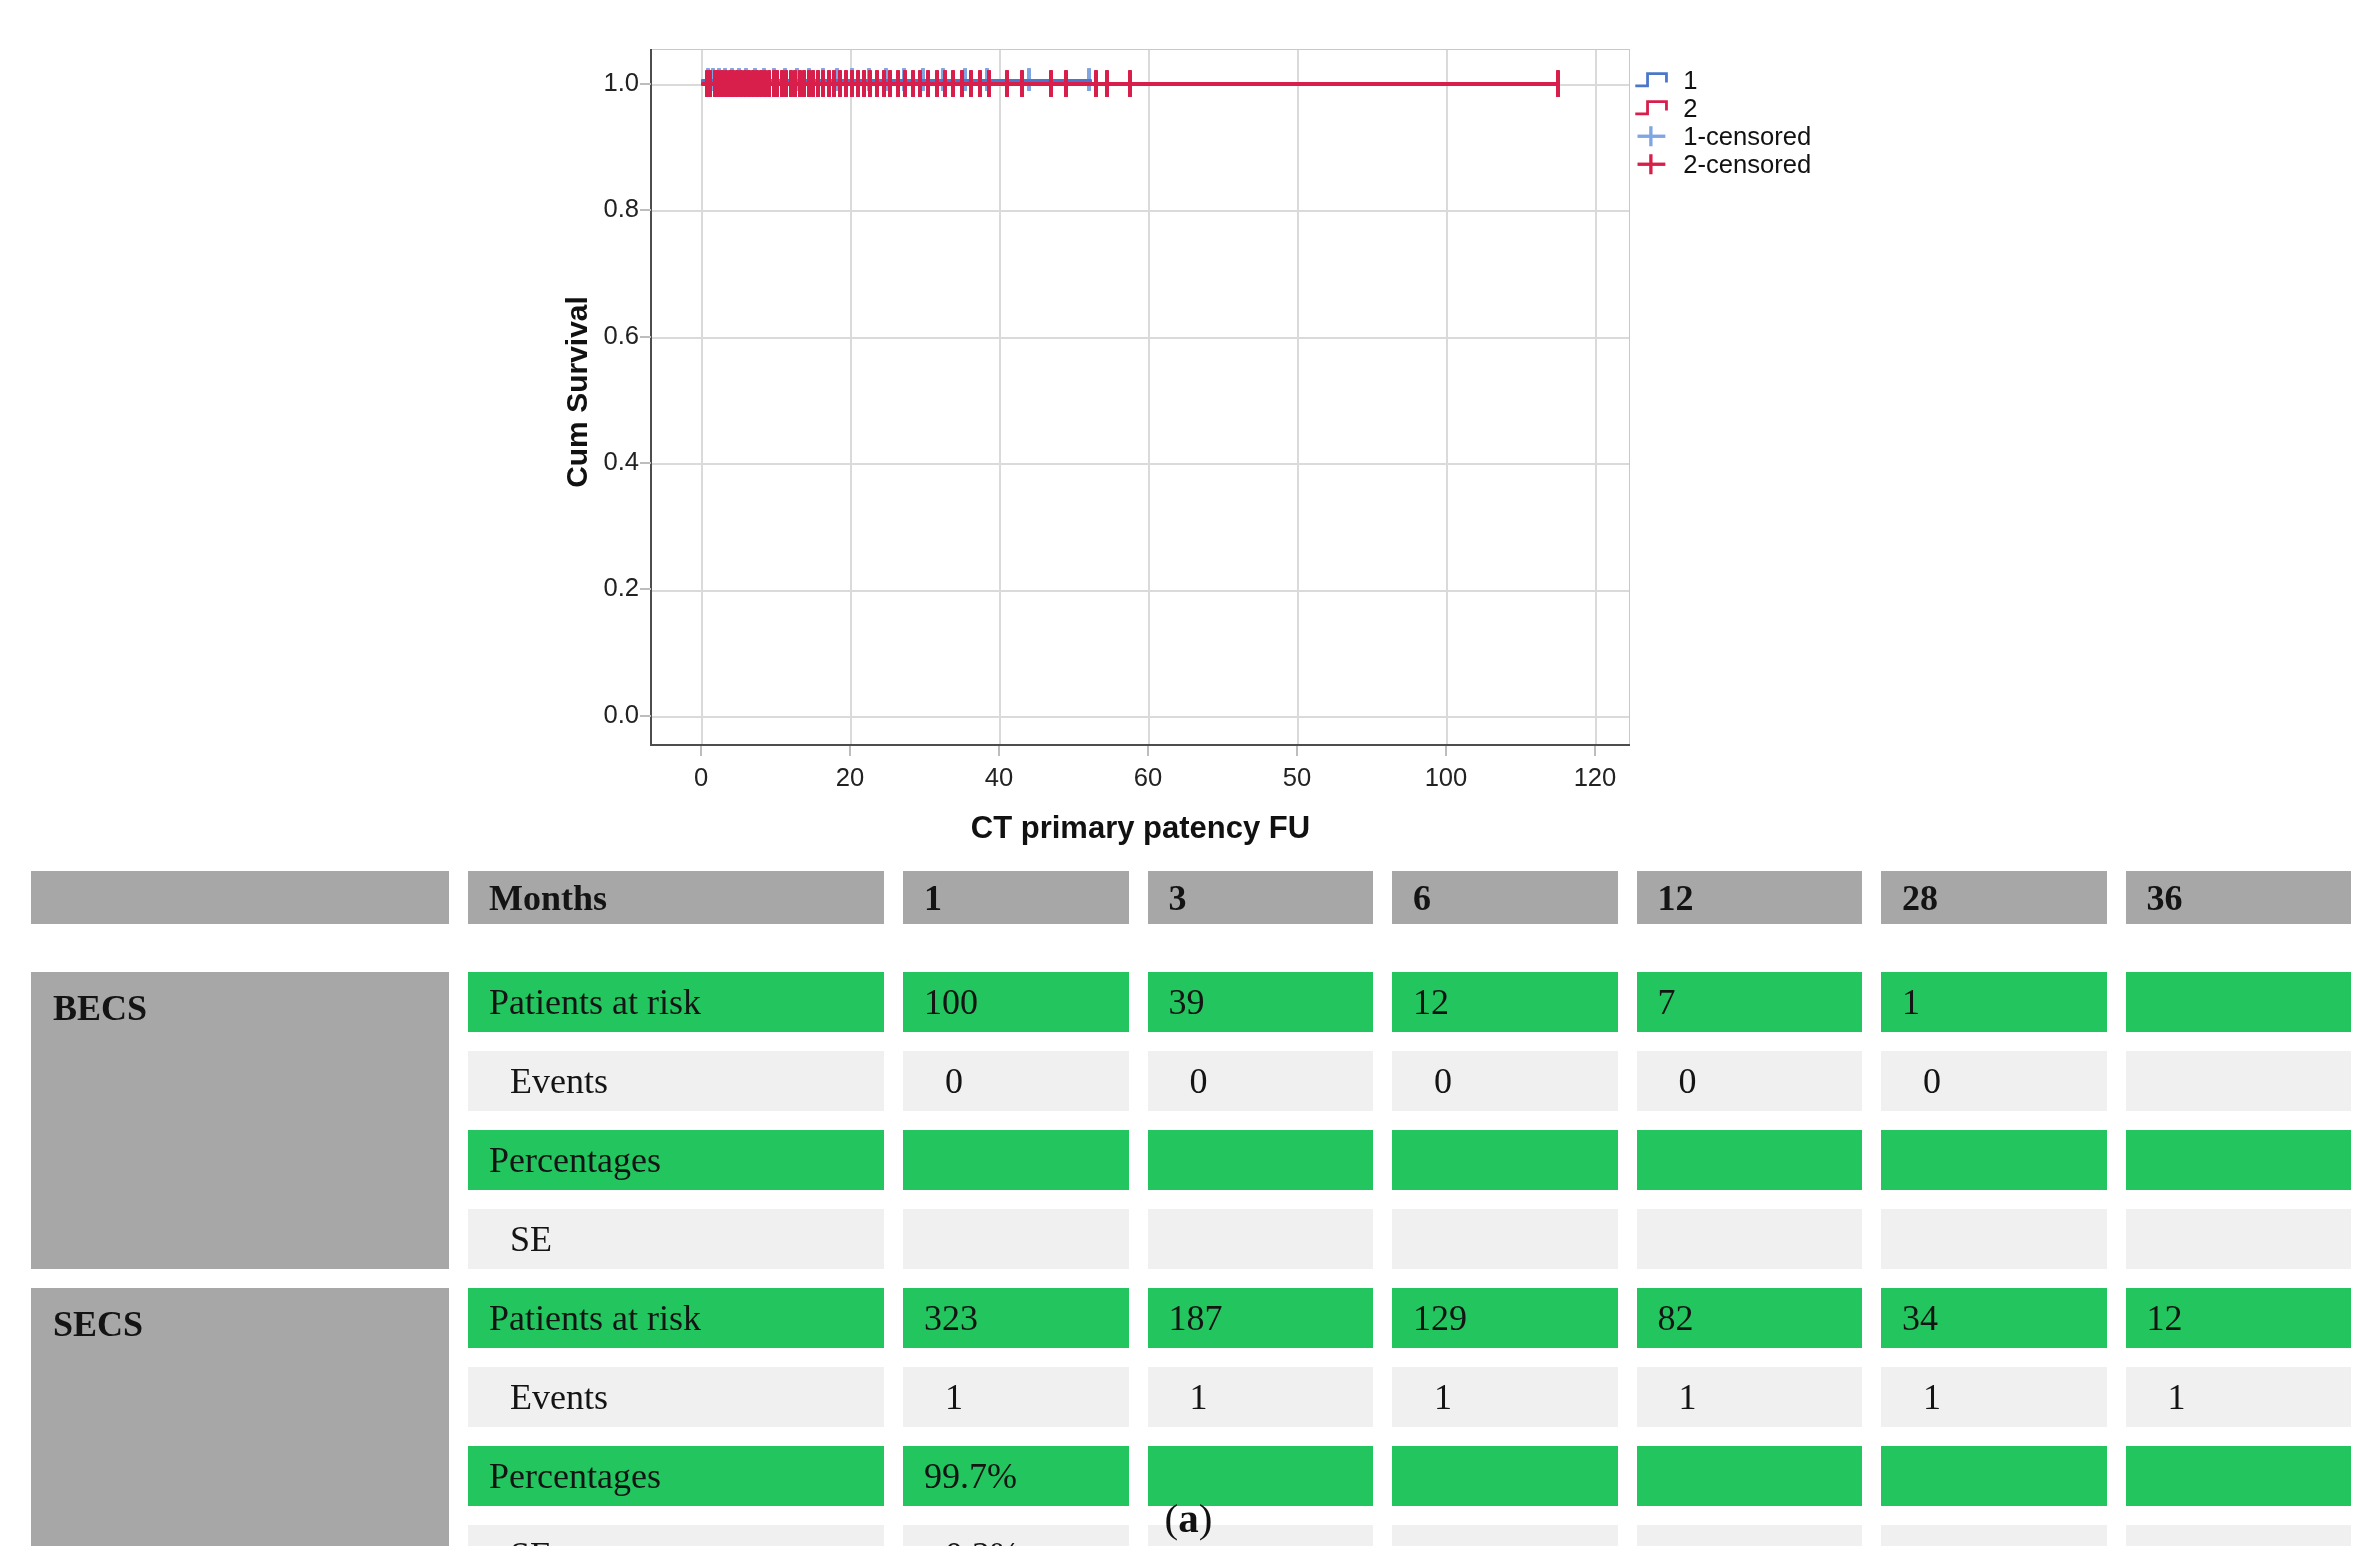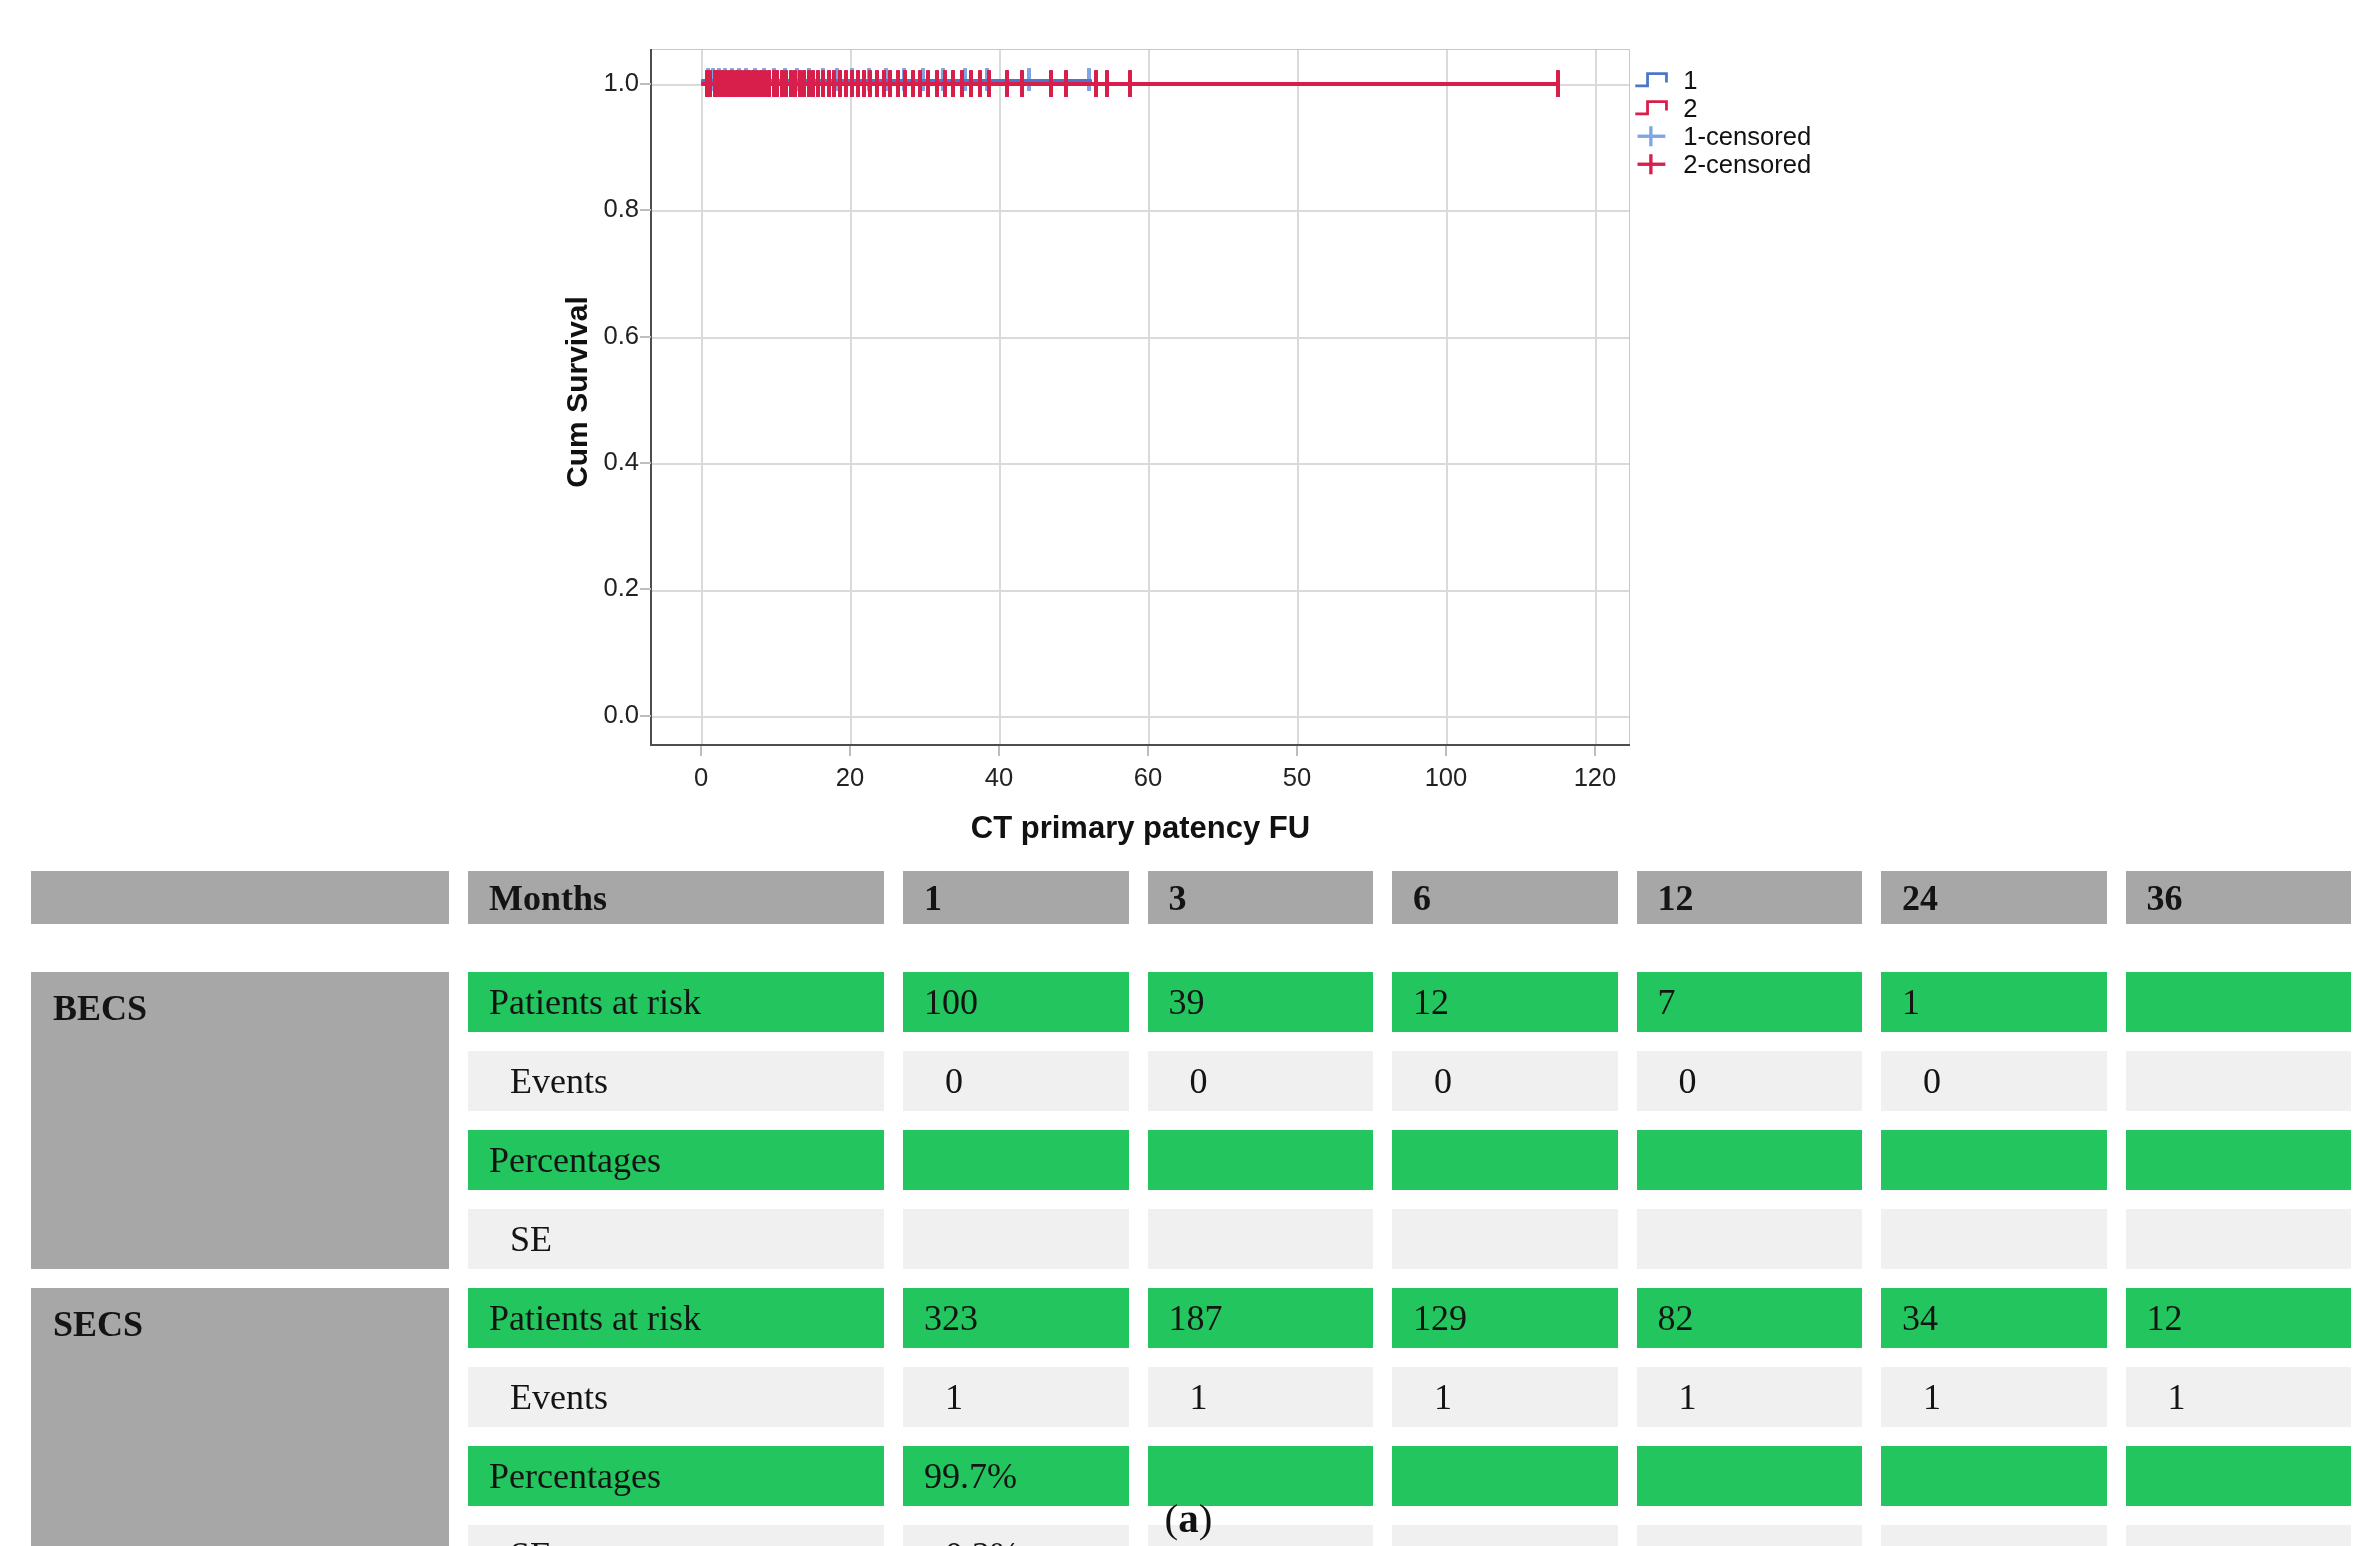--- a/index.html
+++ b/index.html
@@ -224,21 +224,21 @@
       <div class="censor-bar" style="left: 1556px; top: 70px; width: 3.9px; height: 27px; background: rgb(216, 30, 74); z-index: 5;"></div>
     </div>
 
   <div id="risk-table">
       <div class="th" style="grid-area: 1 / 1;"></div>
       <div class="th" style="grid-area: 1 / 2;">Months</div>
       <div class="th" style="grid-area: 1 / 3;">1</div>
       <div class="th" style="grid-area: 1 / 4;">3</div>
       <div class="th" style="grid-area: 1 / 5;">6</div>
       <div class="th" style="grid-area: 1 / 6;">12</div>
-      <div class="th" style="grid-area: 1 / 7;">24</div>
+      <div class="th" style="grid-area: 1 / 7;">28</div>
       <div class="th" style="grid-area: 1 / 8;">36</div>
       <div class="group-cell" style="grid-area: 3 / 1 / span 4;">BECS</div>
       <div class="cell row-dark" style="grid-area: 3 / 2;">Patients at risk</div>
       <div class="cell row-dark" style="grid-area: 3 / 3;">100</div>
       <div class="cell row-dark" style="grid-area: 3 / 4;">39</div>
       <div class="cell row-dark" style="grid-area: 3 / 5;">12</div>
       <div class="cell row-dark" style="grid-area: 3 / 6;">7</div>
       <div class="cell row-dark" style="grid-area: 3 / 7;">1</div>
       <div class="cell row-dark" style="grid-area: 3 / 8;"></div>
       <div class="cell row-light" style="grid-area: 4 / 2;">Events</div>

